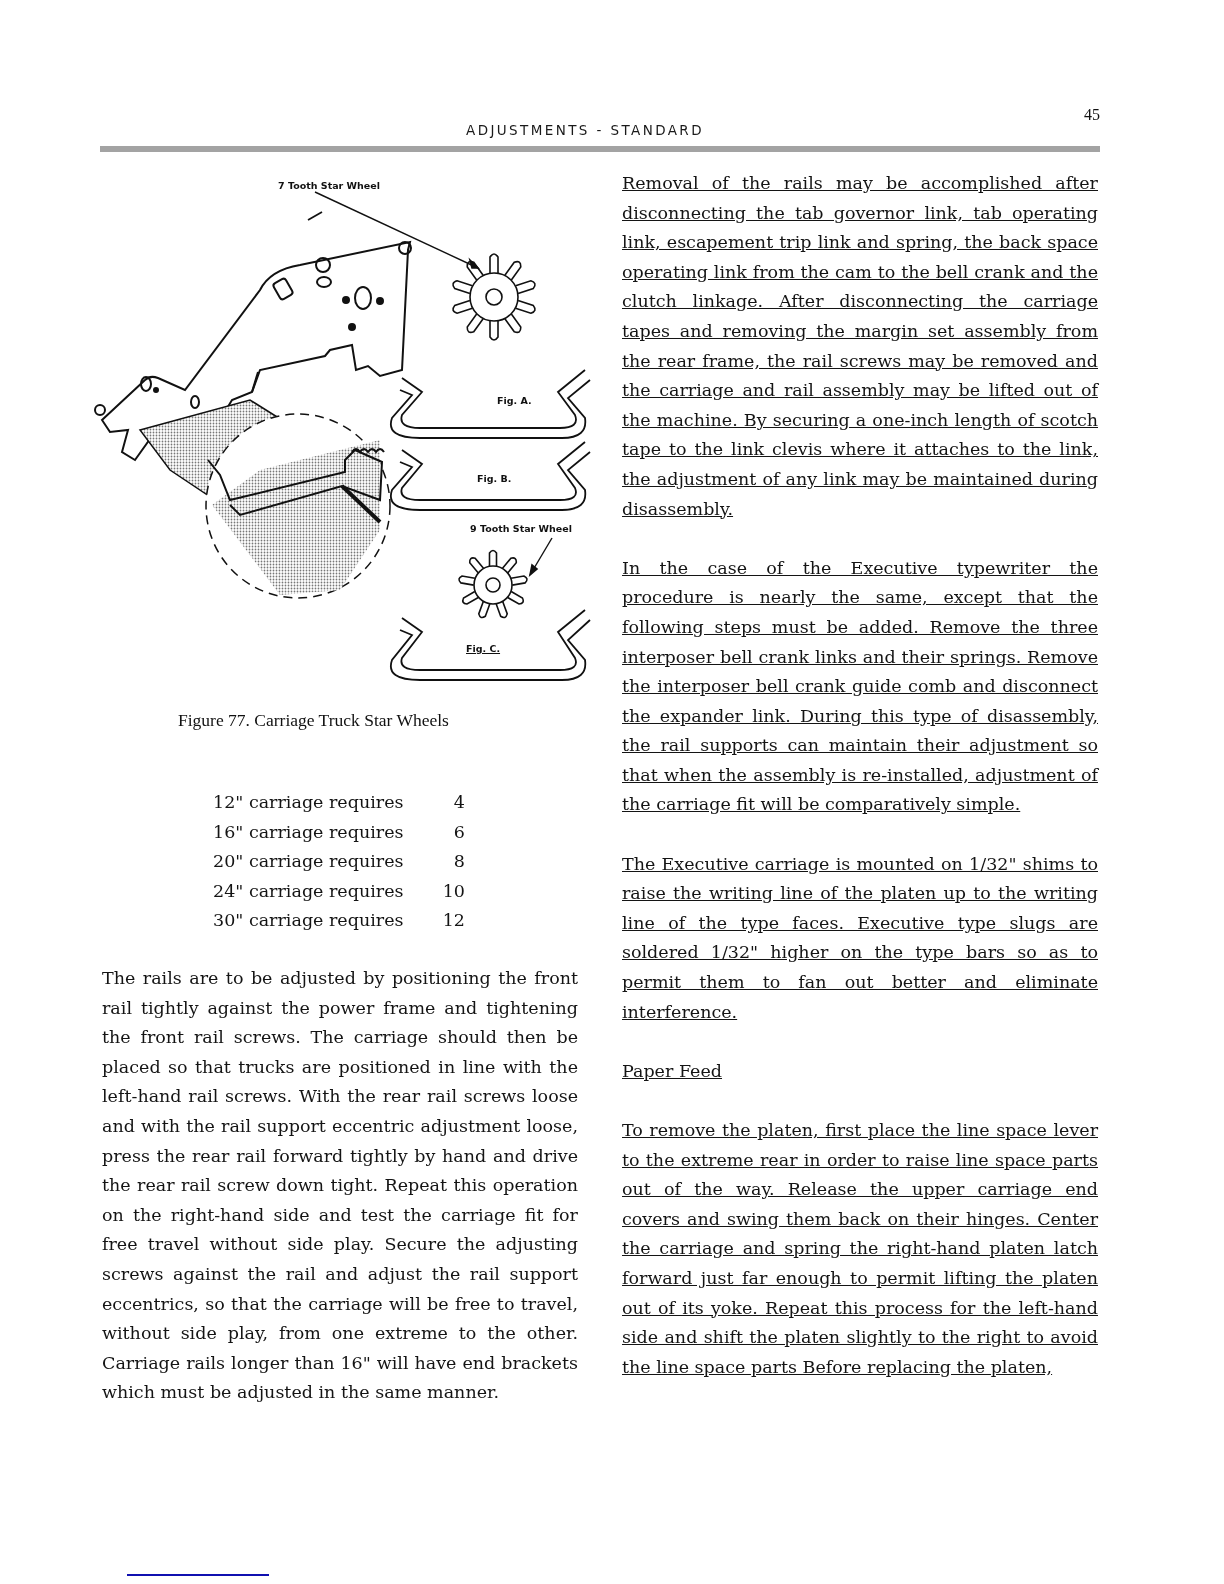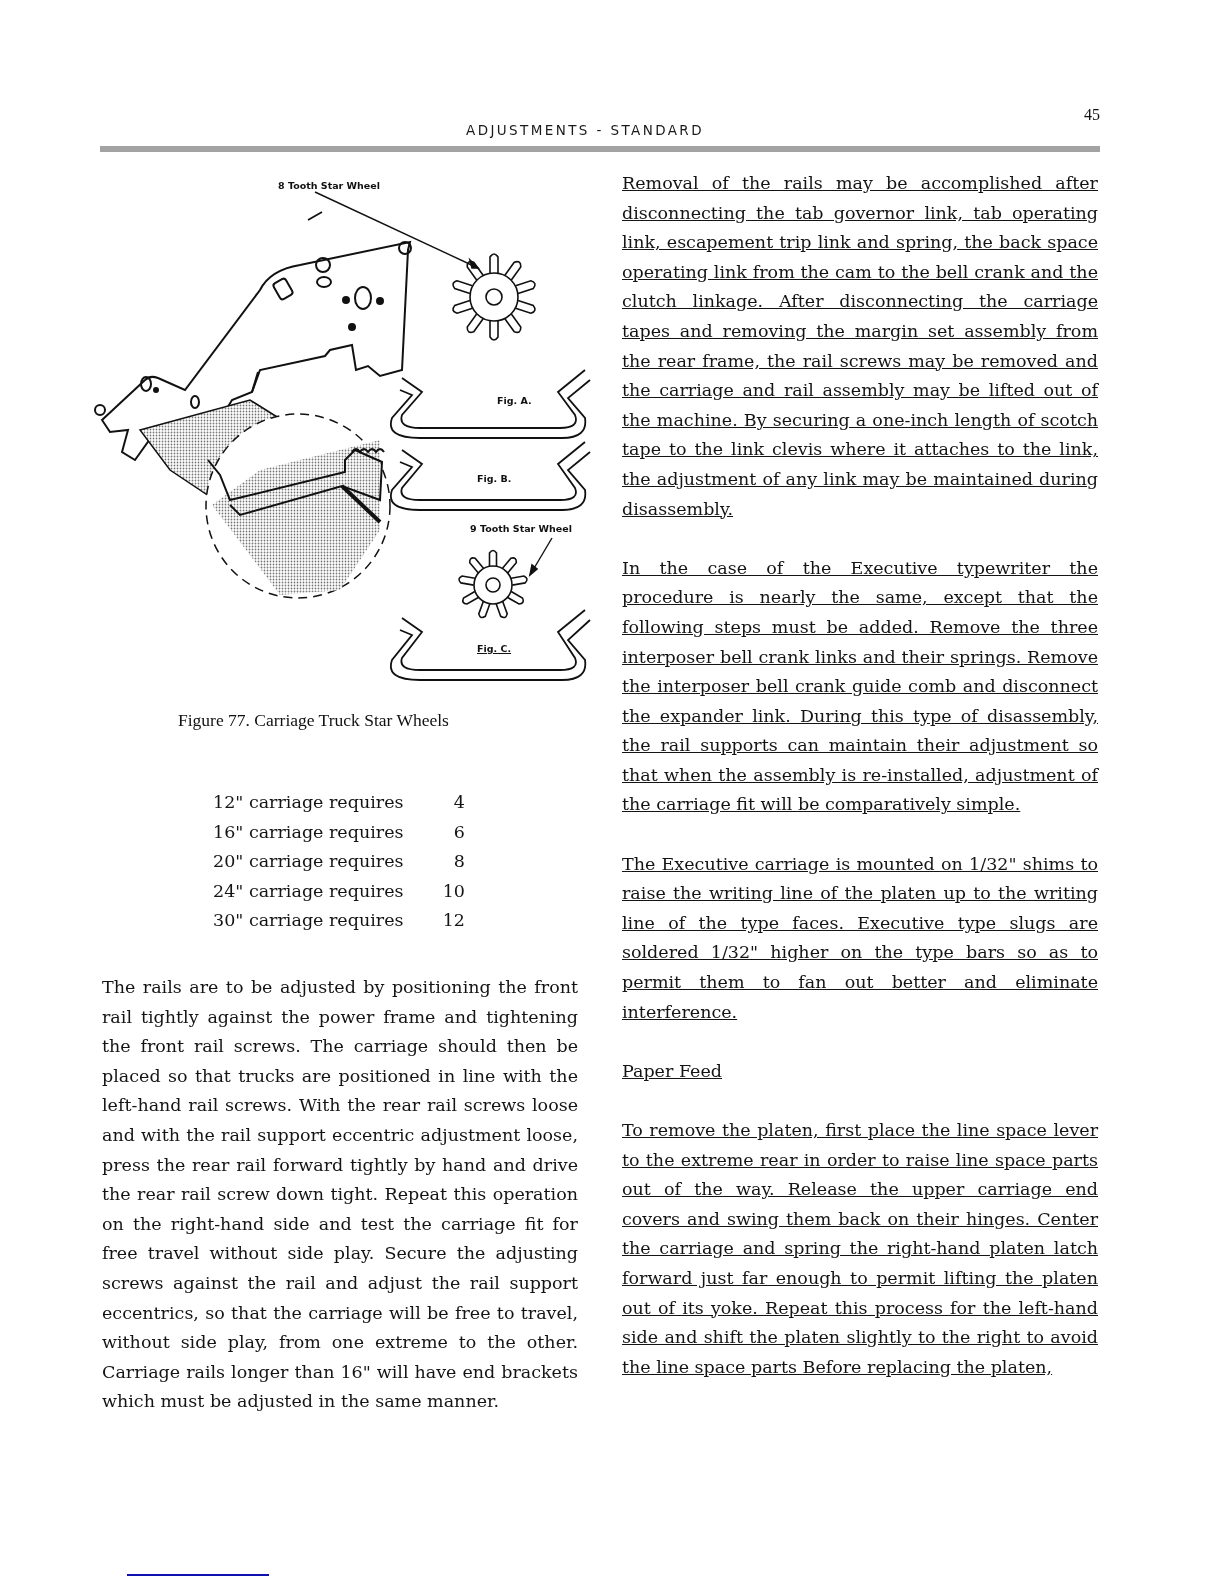--- a/index.html
+++ b/index.html
@@ -11,21 +11,21 @@
   .figure { position: absolute; left: 80px; top: 170px; width: 530px; height: 530px; }
   .fig-label { position: absolute; font-family: "DejaVu Sans", sans-serif; font-weight: bold; font-size: 9.5px; color: #111; white-space: nowrap; }
   .caption { position: absolute; left: 178px; top: 710px; font-family: "Liberation Serif", serif; font-size: 17.5px; color: #111; }
 
   .req-table { position: absolute; left: 213px; top: 788px; font-family: "DejaVu Serif", serif; font-size: 17.5px; line-height: 29.6px; }
   .req-row { display: flex; width: 252px; justify-content: space-between; }
   .req-num { text-align: right; }
 
   .col { position: absolute; width: 476px; font-size: 17.5px; line-height: 29.6px; text-align: justify; }
   .col p { margin: 0; }
-  .left-col { left: 102px; top: 964px; margin-top: 9px; }
+  .left-col { left: 102px; top: 964px; }
   .right-col { left: 622px; top: 169px; text-decoration: underline; }
   .gap { height: 29.6px; }
   .subheading { text-align: left; }
   .link-underline { position: absolute; left: 127px; top: 1574px; width: 142px; height: 2px; background: #1010b0; }
 </style>
 </head>
 <body>
 
 <div class="header">
   <span class="running-head">ADJUSTMENTS - STANDARD</span>
@@ -115,25 +115,25 @@
     </g>
     <g fill="none" stroke="#111" stroke-width="1.8">
       <path d="M322,280 L342,294 L322,318 Q318,330 340,330 L480,330 Q500,330 495,318 L478,294 L505,272"></path>
       <path d="M320,292 L332,297 L312,320 Q305,340 340,340 L482,340 Q508,340 505,320 L488,300 L510,282"></path>
     </g>
     <g fill="none" stroke="#111" stroke-width="1.8">
       <path d="M322,448 L342,462 L322,488 Q318,500 340,500 L480,500 Q500,500 495,488 L478,462 L505,440"></path>
       <path d="M320,460 L332,465 L312,490 Q305,510 340,510 L482,510 Q508,510 505,490 L488,470 L510,450"></path>
     </g>
   </svg>
-  <span class="fig-label" style="left:198px; top:10px;">8 Tooth Star Wheel</span>
+  <span class="fig-label" style="left:198px; top:10px;">7 Tooth Star Wheel</span>
   <span class="fig-label" style="left:397px; top:225px;margin-left:20px;">Fig. A.</span>
   <span class="fig-label" style="left:397px; top:303px;">Fig. B.</span>
   <span class="fig-label" style="left:390px; top:353px;">9 Tooth Star Wheel</span>
-  <span class="fig-label" style="left:397px; top:473px;text-decoration:underline;">Fig. C.</span>
+  <span class="fig-label" style="left:386px; top:473px;text-decoration:underline;">Fig. C.</span>
 </div>
 
 <div class="caption">Figure 77.  Carriage Truck Star Wheels</div>
 
 <div class="req-table">
   <div class="req-row">
     <span>12" carriage requires</span>
     <span class="req-num">4</span>
   </div>
   <div class="req-row">

